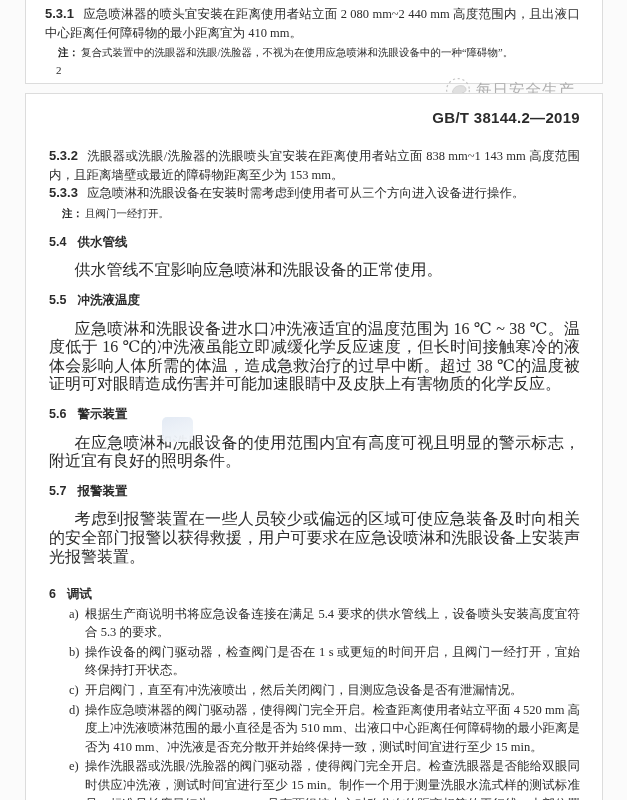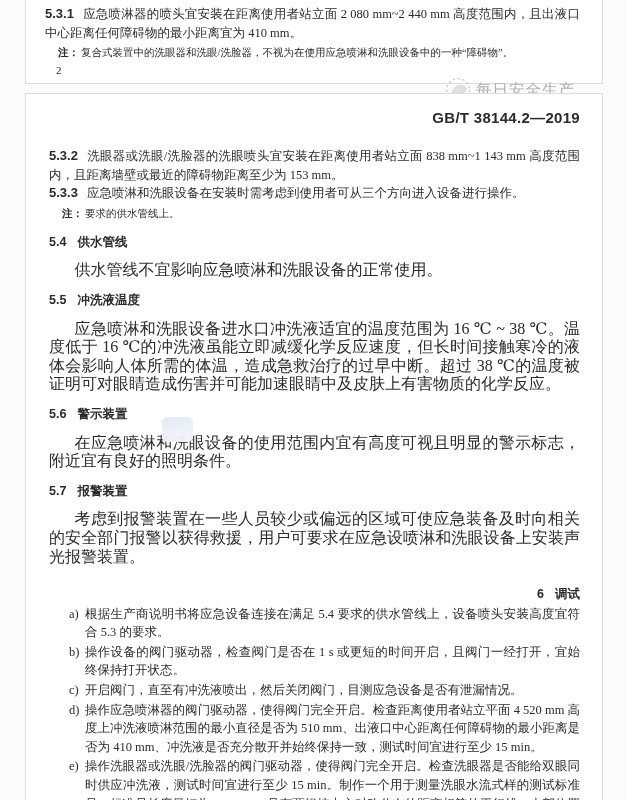--- a/index.html
+++ b/index.html
@@ -77,21 +77,21 @@
   .body-para {
     font-size: 16px;
     line-height: 18.6px;
     text-align: justify;
     text-indent: 1.6em;
   }
 
   .m-clause { margin-top: 21px; }
   .m-head   { margin-top: 11px; }
   .m-para   { margin-top: 10px; }
-  .m-head-big { margin-top: 19px; text-align: right; }
+  .m-head-big { margin-top: 19px; }
   .m-intro  { margin-top: 15px; }
   .m-list   { margin-top: 2px; }
 
   .list-item {
     display: flex;
     font-size: 12.5px;
     line-height: 18.6px;
     padding-left: 20px;
     margin-top: 1px;
   }
@@ -159,21 +159,21 @@
 
       <p class="clause m-clause">
         <span class="num">5.3.2</span><span>洗眼器或洗眼/洗脸器的洗眼喷头宜安装在距离使用者站立面 838 mm~1 143 mm 高度范围内，且距离墙壁或最近的障碍物距离至少为 153 mm。</span>
       </p>
 
       <p class="clause">
         <span class="num">5.3.3</span><span>应急喷淋和洗眼设备在安装时需考虑到使用者可从三个方向进入设备进行操作。</span>
       </p>
 
       <p class="note">
-        <span class="note-label">注：</span><span>要求的供水管线上。</span>
+        <span class="note-label">注：</span><span>且阀门一经打开。</span>
       </p>
 
       <p class="sec-heading m-head">
         <span class="num">5.4</span><span>供水管线</span>
       </p>
       <p class="body-para m-para">供水管线不宜影响应急喷淋和洗眼设备的正常使用。</p>
 
       <p class="sec-heading m-head">
         <span class="num">5.5</span><span>冲洗液温度</span>
       </p>

